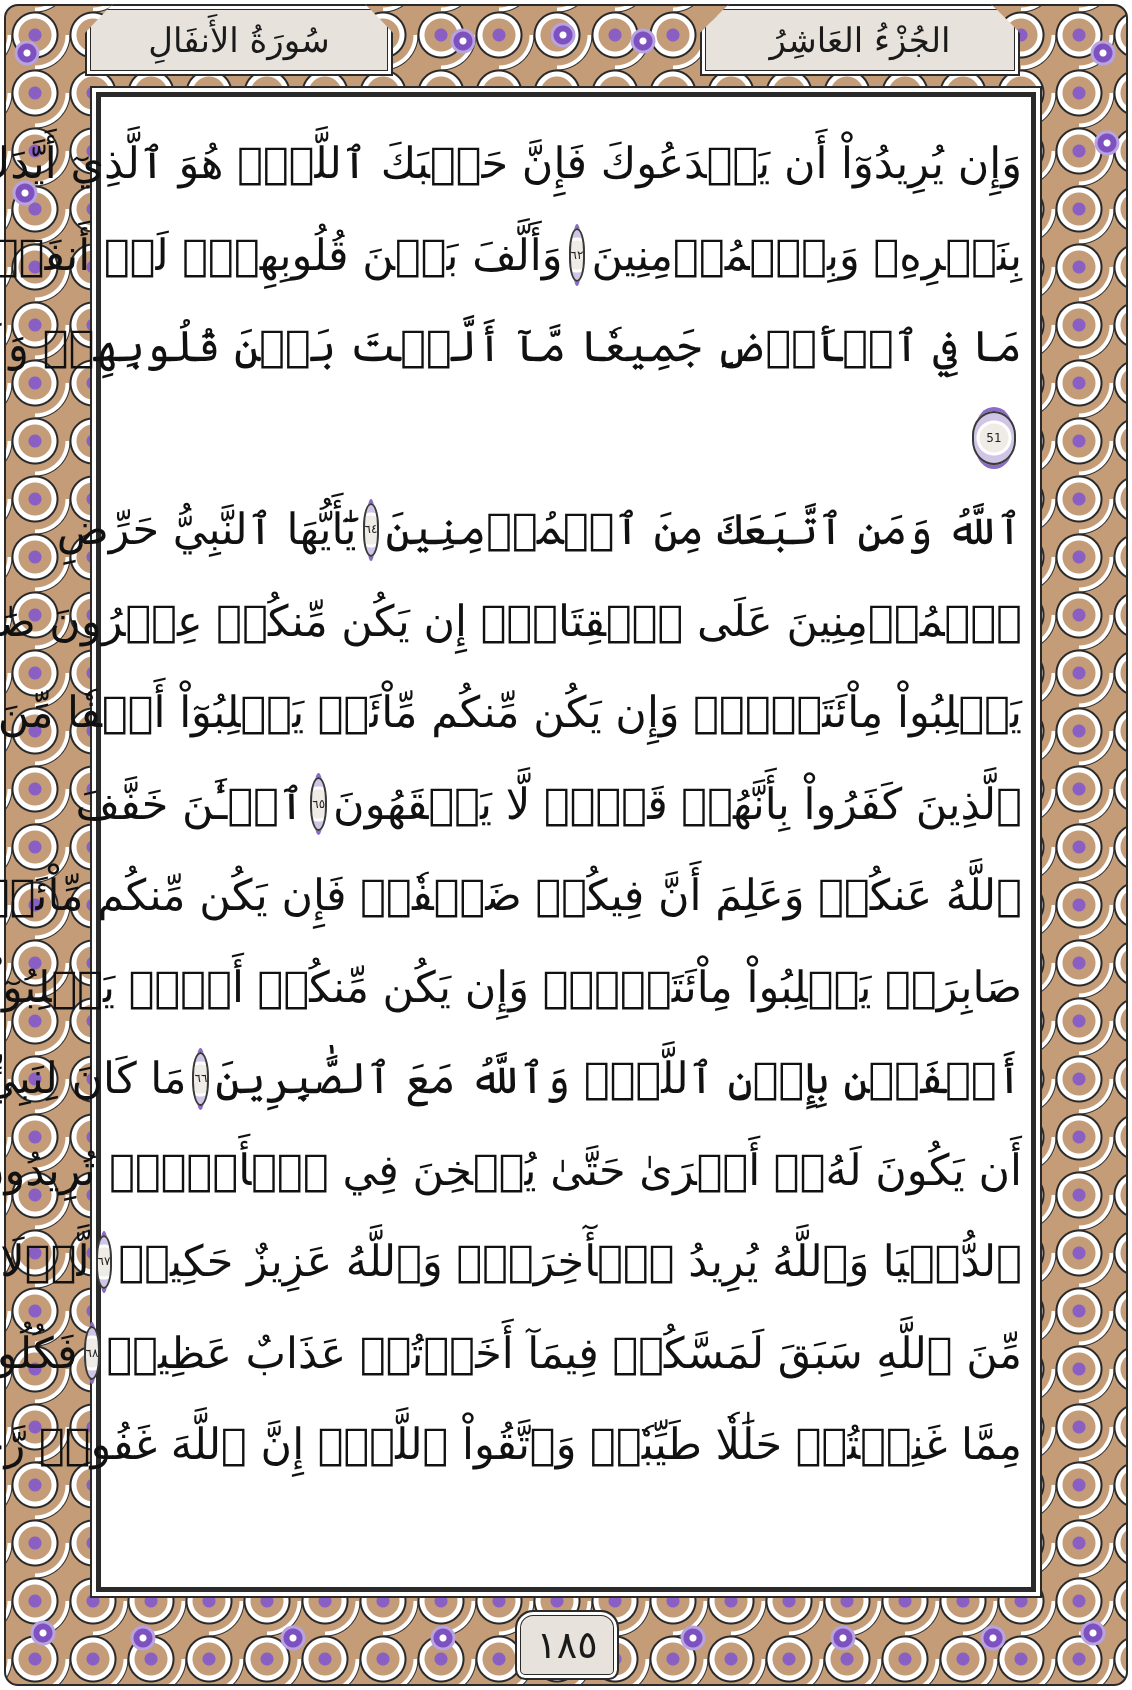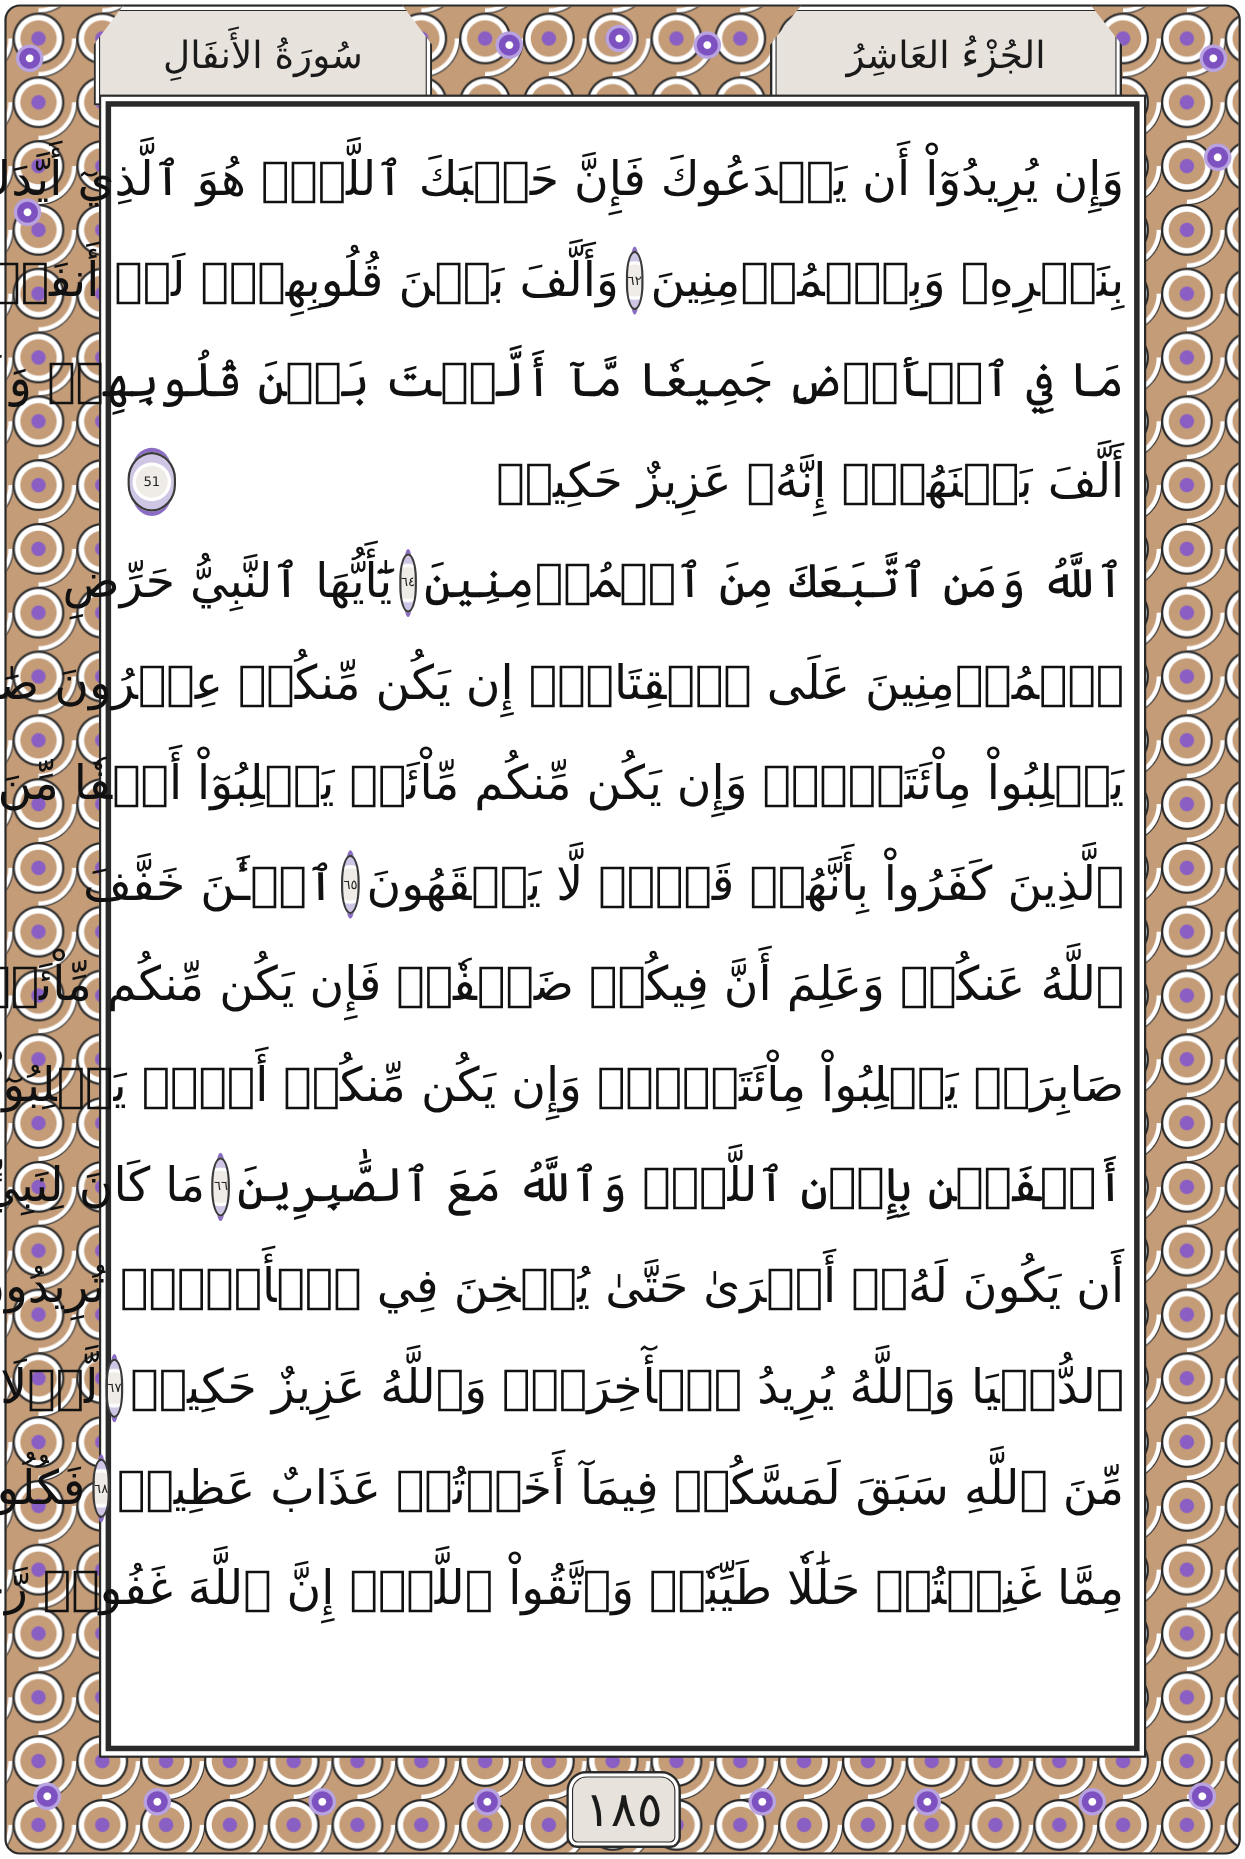--- a/index.html
+++ b/index.html
@@ -21,38 +21,38 @@
     box-sizing: border-box;
   }
   .text-frame {
     position: absolute; left: 96px; top: 92px; width: 940px; height: 1500px;
     background: #ffffff;
     border: 5px solid #2a2a2a;
     box-shadow: 0 0 0 4px #ffffff, 0 0 0 6px #2a2a2a;
     box-sizing: border-box;
   }
   .cartouche {
-    position: absolute; top: 4px; height: 92px;
+    position: absolute; top: 4px; height: 72px;
     background: #e7e2dc;
     border: 2px solid #2a2a2a;
     box-shadow: inset 0 0 0 3px #ffffff, inset 0 0 0 4px #2a2a2a;
     clip-path: polygon(9% 0, 91% 0, 100% 40%, 100% 100%, 0 100%, 0 40%);
     display: flex; align-items: center; justify-content: center;
     font-family: "DejaVu Serif", serif; font-size: 34px; color: #1a1a1a;
     direction: rtl; box-sizing: border-box;
   }
   .cartouche.surah { left: 85px; width: 308px; }
   .cartouche.juz { left: 700px; width: 320px; }
   .page-number-box {
     position: absolute; left: 515px; top: 1610px; width: 104px; height: 70px;
     background: #e7e2dc; border: 2px solid #2a2a2a;
     box-shadow: inset 0 0 0 3px #ffffff, inset 0 0 0 4px #2a2a2a;
     border-radius: 18px 18px 10px 10px;
     display: flex; align-items: center; justify-content: center;
-    font-family: "DejaVu Sans", sans-serif; font-size: 44px; color: #1a1a1a;
+    font-family: "DejaVu Sans", sans-serif; font-size: 38px; color: #1a1a1a;
     box-sizing: border-box;
   }
   .flower {
     position: absolute; width: 26px; height: 26px; border-radius: 50%;
     background: radial-gradient(circle at 50% 50%, #ffffff 0 3px, #7d52c0 4px 9px, #b9a2e0 10px 12px, transparent 13px);
   }
   .lines {
     position: absolute; left: 110px; top: 118px; width: 912px;
     direction: rtl;
     font-family: "DejaVu Serif", serif; font-size: 43px; color: #111111;
@@ -112,21 +112,20 @@
     </div>
     <div class="line">
       <span class="seg">بِنَصۡرِهِۦ وَبِٱلۡمُؤۡمِنِينَ</span>
       <span class="ayah-marker">٦٢</span>
       <span class="seg">وَأَلَّفَ بَيۡنَ قُلُوبِهِمۡۚ لَوۡ أَنفَقۡتَ</span>
     </div>
     <div class="line">
       <span class="seg">مَا فِي ٱلۡأَرۡضِ جَمِيعٗا مَّآ أَلَّفۡتَ بَيۡنَ قُلُوبِهِمۡ وَلَٰكِنَّ ٱللَّهَ</span>
     </div>
     <div class="line">
-      <span class="seg">أَلَّفَ بَيۡنَهُمۡۚ إِنَّهُۥ عَزِيزٌ حَكِيمٞ</span>
       <span class="ayah-marker">51</span>
     </div>
     <div class="line">
       <span class="seg">ٱللَّهُ وَمَنِ ٱتَّبَعَكَ مِنَ ٱلۡمُؤۡمِنِينَ</span>
       <span class="ayah-marker">٦٤</span>
       <span class="seg">يَٰٓأَيُّهَا ٱلنَّبِيُّ حَرِّضِ</span>
     </div>
     <div class="line">
       <span class="seg">ٱلۡمُؤۡمِنِينَ عَلَى ٱلۡقِتَالِۚ إِن يَكُن مِّنكُمۡ عِشۡرُونَ صَٰبِرُونَ</span>
     </div>

